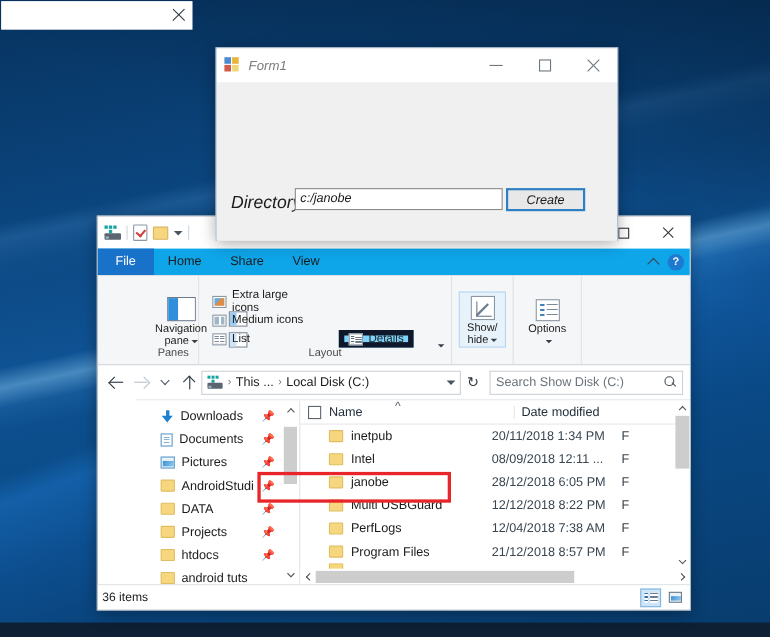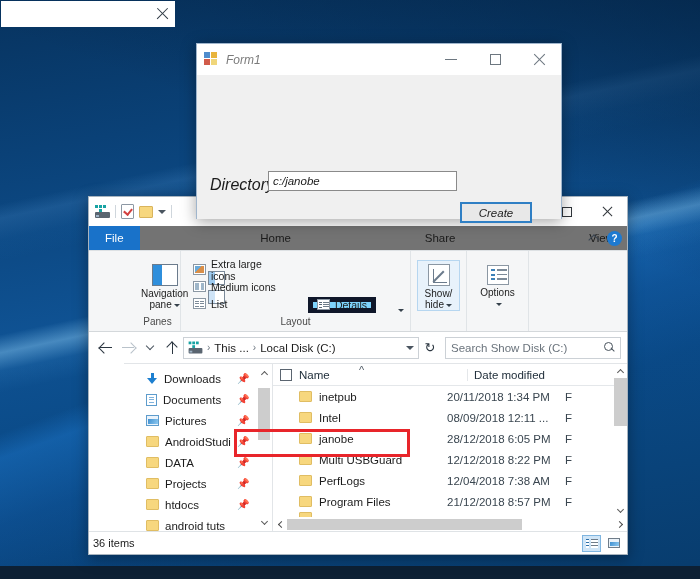--- a/index.html
+++ b/index.html
@@ -79,36 +79,36 @@
   .exp-wincontrols .wc { width: 40px; height: 29px; display: flex; align-items: center; justify-content: center; }
   .wc-min { width: 11px; height: 1px; background: #30353a; }
   .wc-max { width: 10px; height: 10px; border: 1px solid #30353a; }
   .wc-close { position: relative; width: 12px; height: 12px; }
   .wc-close::before, .wc-close::after {
     content: ""; position: absolute; left: 0; top: 5.5px; width: 13px; height: 1px; background: #30353a;
   }
   .wc-close::before { transform: rotate(45deg); }
   .wc-close::after  { transform: rotate(-45deg); }
 
-  .exp-tabs { height: 24px; display: flex; align-items: stretch; position: relative; background: #737373; justify-content: space-between; }
+  .exp-tabs { height: 24px; display: flex; align-items: stretch; position: relative; background: #0ea5e9; }
   .exp-tab { padding: 0 13px; display: flex; align-items: center; font-size: 11.5px; color: #1b1b1b; }
   .exp-tab.file { background: #1972c9; color: #ffffff; padding: 0 16px; }
   .exp-tabs-right { position: absolute; right: 5px; top: 0; height: 24px; display: flex; align-items: center; gap: 9px; }
   .chev-up { width: 8px; height: 8px; border-left: 1.3px solid #3a4450; border-top: 1.3px solid #3a4450; transform: rotate(45deg); margin-top: 3px;}
   .help-icon {
     width: 15px; height: 15px; border-radius: 50%; background: #1e7ad1; color: #fff;
     font-size: 10px; display: flex; align-items: center; justify-content: center; font-weight: bold;
   }
 
   .exp-ribbon {
     height: 82px; background: #f5f6f7; border-top: 1px solid #dde1e4; border-bottom: 1px solid #d4d8db;
     display: flex; position: relative; font-size: 10.5px; color: #1b1b1b;
   }
   .rgroup { display: flex; flex-direction: column; border-right: 1px solid #e0e4e7; height: 100%; }
-  .rgroup-body { flex: 1; display: flex; align-items: center; padding: 4px 6px 0 6px; gap: 20px; }
+  .rgroup-body { flex: 1; display: flex; align-items: flex-end; padding: 4px 6px 0 6px; gap: 20px; }
   .rgroup-label { height: 15px; text-align: center; font-size: 10px; color: #4a4a4a; }
 
   .bigbtn { width: 58px; display: flex; flex-direction: column; align-items: center; padding-top: 3px; }
   .bigbtn .bi { margin-bottom: 2px; }
   .bigbtn .bl { font-size: 10px; line-height: 11px; text-align: center; color: #1b1b1b; }
   .caret-dn { display: inline-block; width: 0; height: 0; border-left: 3px solid transparent; border-right: 3px solid transparent; border-top: 3.5px solid #35404b; vertical-align: middle; margin-left: 2px; }
 
   .ic-navpane { width: 26px; height: 22px; border: 1px solid #6b7b8c; display: flex; }
   .ic-navpane .l { width: 9px; background: #2f8fdc; }
   .ic-navpane .r { flex: 1; background: #fff; }
@@ -250,21 +250,21 @@
   .f1-body { position: relative; height: 144px; background: #f0f0f0; }
   .f1-label { position: absolute; left: 13px; top: 101px; font-size: 16px; color: #1b1b1b; }
   .f1-input {
     position: absolute; left: 71px; top: 96px; width: 189px; height: 20px;
     border: 1px solid #8a8a8a; background: #fff; font-size: 11.5px; color: #1b1b1b;
     display: flex; align-items: center; padding-left: 4px;
   }
   .f1-create {
     position: absolute; left: 263px; top: 96px; width: 72px; height: 21px;
     border: 2px solid #2f7fc4; background: #e8e8e8; font-size: 11.5px; color: #1b1b1b;
-    display: flex; align-items: center; justify-content: center; margin-top: 31px;
+    display: flex; align-items: center; justify-content: center;
   }
 
   
   #msgdlg {
     left: 278px; top: 167px; width: 176px; height: 121px;
     border: 1px solid #9fc0dd; background: #ffffff;
     display: flex; flex-direction: column; z-index: 30;
     box-shadow: 0 4px 16px rgba(0,0,0,0.30);
   }
   .dlg-top { height: 26px; position: relative; background: #fff; }

